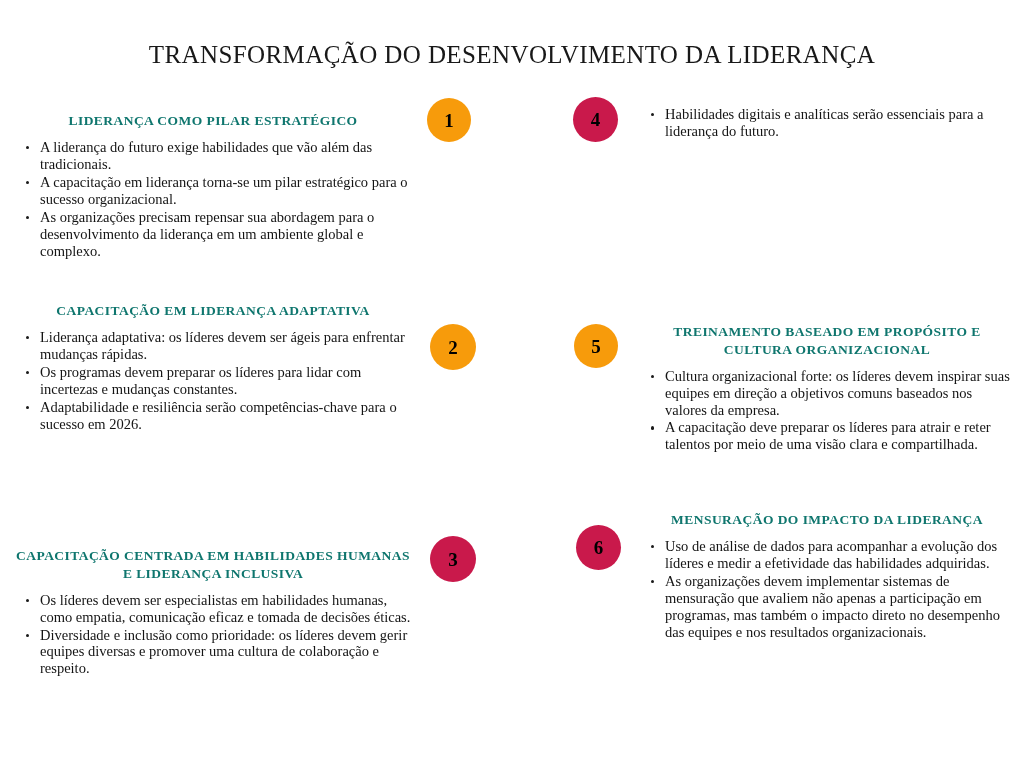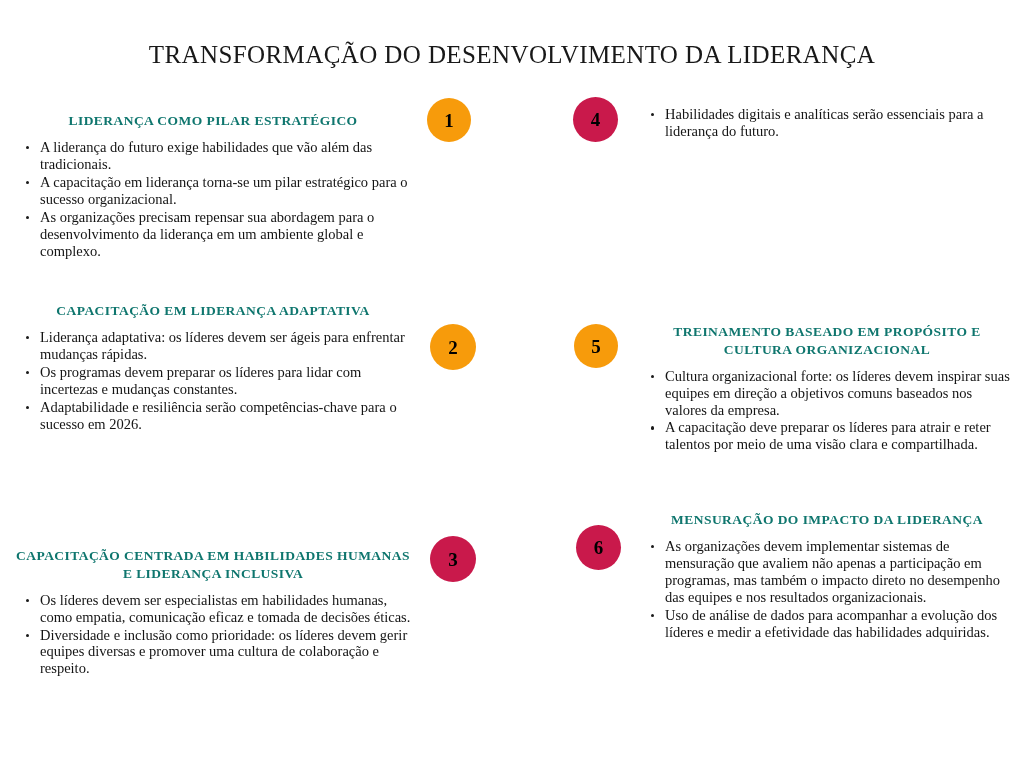--- a/index.html
+++ b/index.html
@@ -165,21 +165,21 @@
       <li>A capacitação deve preparar os líderes para atrair e reter talentos por meio de uma visão clara e compartilhada.</li>
     </ul>
   </div>
   <div class="badge" style="left:574px; top:324px; width:44px; height:44px; background:#F79B0B;">
     <span>5</span>
   </div>
 
   <div class="block right" style="top:511px;">
     <div class="block-heading">MENSURAÇÃO DO IMPACTO DA LIDERANÇA</div>
     <ul class="bullets">
+      <li>Uso de análise de dados para acompanhar a evolução dos líderes e medir a efetividade das habilidades adquiridas.</li>
       <li>As organizações devem implementar sistemas de mensuração que avaliem não apenas a participação em programas, mas também o impacto direto no desempenho das equipes e nos resultados organizacionais.</li>
-      <li>Uso de análise de dados para acompanhar a evolução dos líderes e medir a efetividade das habilidades adquiridas.</li>
     </ul>
   </div>
   <div class="badge" style="left:576px; top:525px; width:45px; height:45px; background:#C9194B;">
     <span>6</span>
   </div>
 
 </div>
 
 </body></html>

